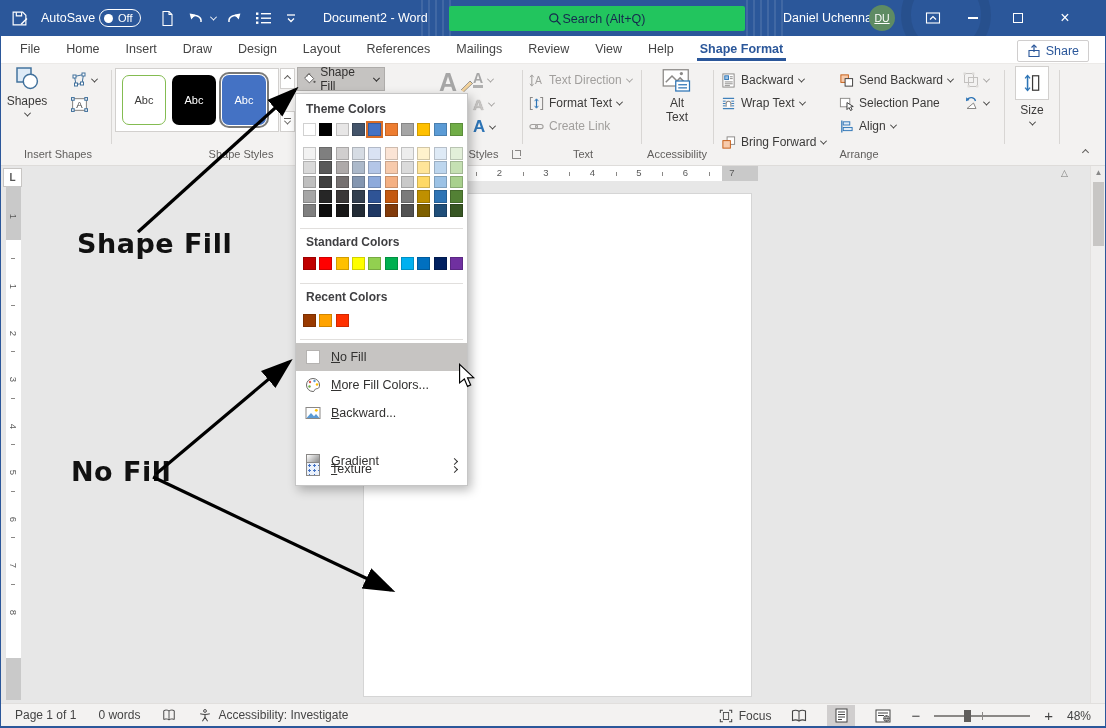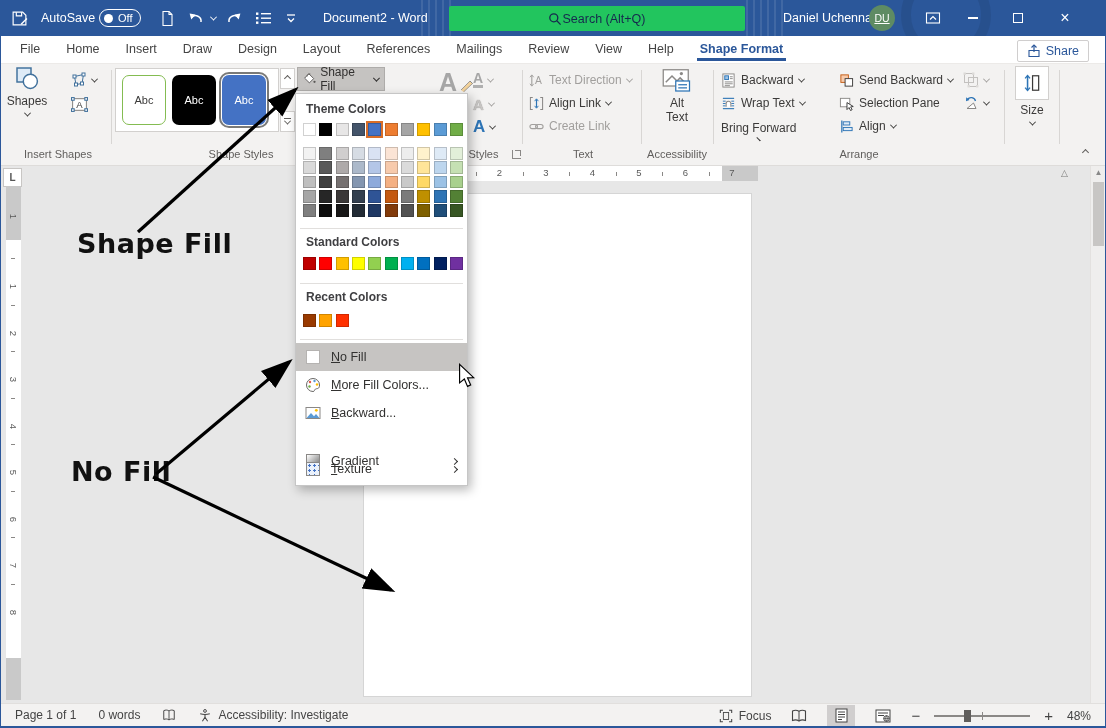--- a/index.html
+++ b/index.html
@@ -313,21 +313,21 @@
       <span>Text Direction</span>
       <span class="chev"></span>
     </div>
     <div class="rbtn" style="left:528px;top:29px;">
       <svg width="15" height="15" viewBox="0 0 16 16">
           <path d="M4 1.5 H1.5 V14.5 H4 M12 1.5 H14.5 V14.5 H12" fill="none" stroke="#8a8886" stroke-width="1.1"></path>
           <line x1="8" y1="3.5" x2="8" y2="12.5" stroke="#2e75b6" stroke-width="1.3"></line>
           <polyline points="6,5.5 8,3 10,5.5" fill="none" stroke="#2e75b6"></polyline>
           <polyline points="6,10.5 8,13 10,10.5" fill="none" stroke="#2e75b6"></polyline>
         </svg>
-      <span>Align Link</span>
+      <span>Format Text</span>
       <span class="chev"></span>
     </div>
     <div class="rbtn dis" style="left:528px;top:52px;">
       <svg width="15" height="15" viewBox="0 0 16 16">
           <rect x="1" y="5.8" width="8" height="4.5" rx="2.2" fill="none" stroke="#a19f9d" stroke-width="1.2"></rect>
           <rect x="7" y="5.8" width="8" height="4.5" rx="2.2" fill="none" stroke="#a19f9d" stroke-width="1.2"></rect>
         </svg>
       <span>Create Link</span>
     </div>
     <div class="glabel" style="left:528px;width:108px;">Text</div>
@@ -369,21 +369,21 @@
           <line x1="2" y1="8" x2="5" y2="8" stroke="#2e75b6"></line>
           <line x1="11" y1="8" x2="14" y2="8" stroke="#2e75b6"></line>
           <line x1="2" y1="10.5" x2="5" y2="10.5" stroke="#2e75b6"></line>
           <line x1="11" y1="10.5" x2="14" y2="10.5" stroke="#2e75b6"></line>
           <line x1="2" y1="13.5" x2="14" y2="13.5" stroke="#2e75b6" stroke-width="1.2"></line>
           <path d="M5.5 11.5 v-3.5 a2.5 2.5 0 0 1 5 0 v3.5" fill="#fff" stroke="#8a8886" stroke-width="1.1"></path>
         </svg>
       <span>Wrap Text</span>
       <span class="chev"></span>
     </div>
-    <div class="rbtn" style="left:720px;top:52px;flex-direction:column;">
+    <div class="rbtn" style="left:720px;top:68px;">
       <svg width="15" height="15" viewBox="0 0 16 16">
           <rect x="6.5" y="2" width="8" height="8" fill="#fff" stroke="#8a8886"></rect>
           <rect x="2" y="6" width="8" height="8" fill="#f7cbac" stroke="#c55a11"></rect>
         </svg>
       <span>Bring Forward</span>
       <span class="chev"></span>
     </div>
     <div class="rbtn" style="left:838px;top:6px;">
       <svg width="15" height="15" viewBox="0 0 16 16">
           <rect x="2" y="2" width="8" height="8" fill="#f7cbac" stroke="#c55a11"></rect>

